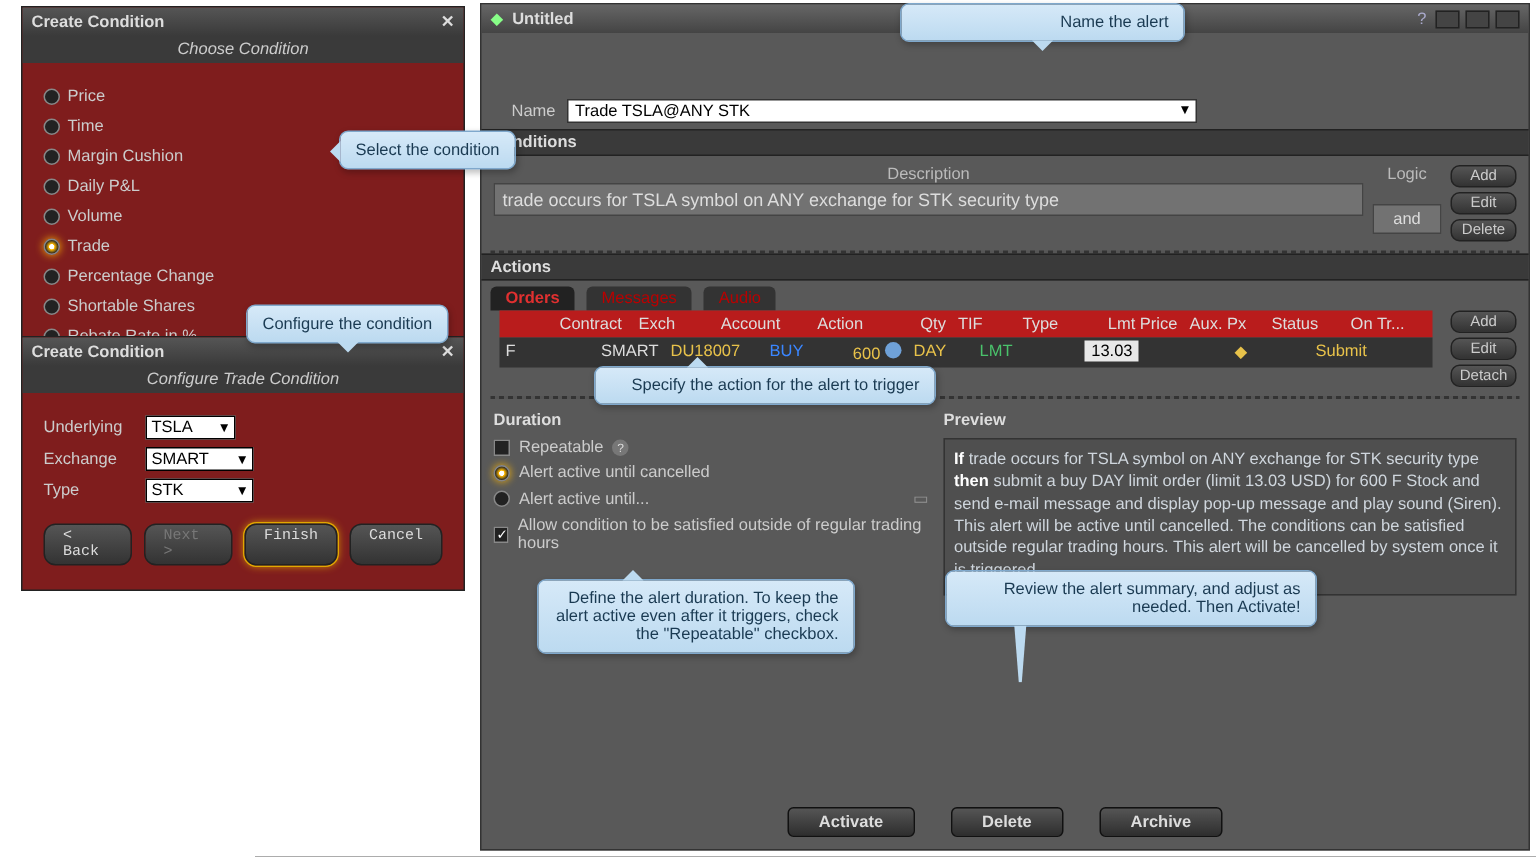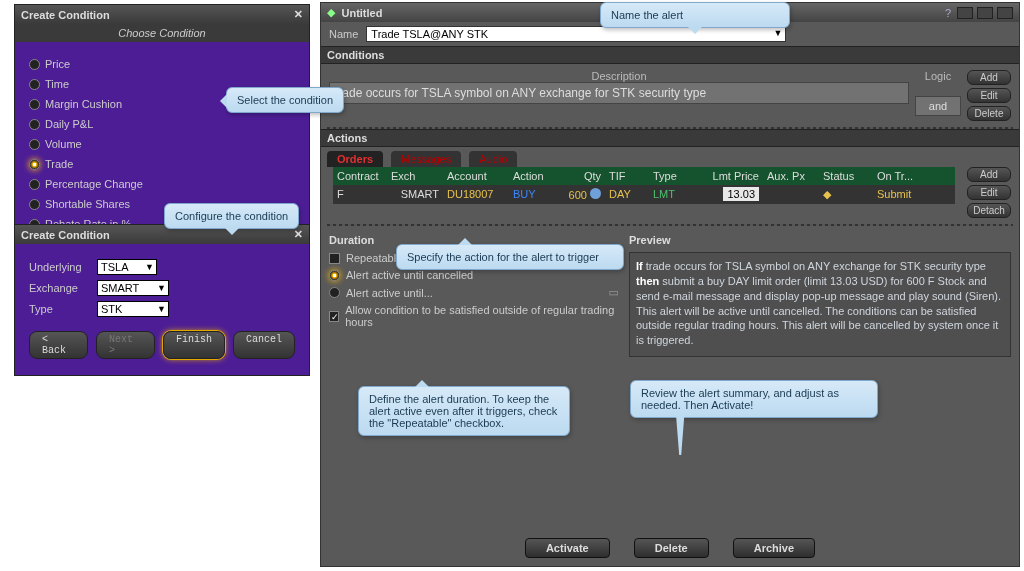--- a/index.html
+++ b/index.html
@@ -1,18 +1,18 @@
 <!DOCTYPE html>
 <html><head>
 <meta charset="utf-8">
 <style>
 * { box-sizing: border-box; margin: 0; padding: 0; font-family: Arial, sans-serif; }
 body { background: #fff; position: relative; width: 1024px; height: 571px; overflow: hidden; font-size: 11px; }
 
-.dialog { position: absolute; background: #4c1d95; border: 1px solid #222; color: #ccc; }
+.dialog { position: absolute; background: #7f1d1d; border: 1px solid #222; color: #ccc; }
 .dialog-title { background: linear-gradient(#555, #3a3a3a); padding: 3px 6px; font-weight: bold; font-size: 11px; color: #ddd; display: flex; justify-content: space-between; align-items: center; }
 .dialog-title .close { cursor: pointer; }
 .dialog-sub { background: #3a3a3a; text-align: center; padding: 3px; font-size: 11px; color: #ccc; font-style: italic; }
 .dialog-body { padding: 10px 14px; }
 
 .radio-grid { display: grid; grid-template-columns: 1fr; gap: 8px 20px; margin: 6px 0 14px; text-align: center; }
 .radio-item { display: flex; align-items: center; gap: 5px; font-size: 11px; color: #ccc; }
 .radio-dot { width: 11px; height: 11px; border-radius: 50%; background: #222; border: 1px solid #888; display: inline-block; }
 .radio-dot.selected { background: radial-gradient(circle, #fff 25%, #ffb800 30%, #222 70%); box-shadow: 0 0 6px #ffb800; }
 
@@ -26,41 +26,41 @@
 .select { background: #fff; color: #000; border: 1px solid #000; padding: 1px 3px; font-size: 11px; min-width: 60px; position: relative; }
 .select .caret { position: absolute; right: 2px; top: 2px; font-size: 9px; }
 
 .main { position: absolute; left: 320px; top: 2px; width: 700px; height: 565px; background: #595959; border: 1px solid #333; }
 .main-titlebar { background: linear-gradient(#666, #444); padding: 3px 6px; display: flex; align-items: center; gap: 6px; color: #ddd; }
 .main-titlebar .title-icon { color: #8f8; }
 .main-titlebar .spacer { flex: 1; }
 .win-btns { display: flex; gap: 4px; }
 .win-btn { width: 16px; height: 12px; background: #444; border: 1px solid #222; }
 
-.name-row { padding: 4px 8px; display: flex; align-items: center; gap: 8px; }
+.name-row { padding: 4px 20px; display: flex; align-items: center; gap: 8px; margin-top: 40px; }
 .name-row .name-input { flex: 1; max-width: 420px; background: #fff; color: #000; padding: 1px 4px; font-size: 11px; border: 1px solid #333; position: relative; }
 
 .section-h { background: #3a3a3a; padding: 2px 6px; font-weight: bold; font-size: 11px; color: #ddd; border-top: 1px solid #222; border-bottom: 1px solid #222; }
 
 .cond-area { padding: 6px 8px; display: flex; gap: 6px; align-items: flex-start; }
 .cond-desc { flex: 1; }
 .cond-desc-h { text-align: center; font-size: 11px; color: #bbb; }
 .cond-desc-input { width: 100%; background: #727272; border: 1px solid #444; padding: 3px 5px; color: #ddd; font-size: 12px; }
 .logic-col { width: 46px; text-align: center; }
 .logic-box { background: #727272; border: 1px solid #444; padding: 3px 4px; font-size: 11px; color: #ddd; margin-top: 14px; }
 .side-btns { width: 44px; display: flex; flex-direction: column; gap: 3px; }
 .side-btn { background: linear-gradient(#555, #333); border: 1px solid #222; border-radius: 6px; font-size: 10px; color: #ccc; padding: 1px 3px; text-align: center; cursor: pointer; }
 
 .tabs { display: flex; gap: 8px; padding: 4px 6px 0; }
 .tab { padding: 2px 10px; font-size: 11px; border-radius: 4px 4px 0 0; cursor: pointer; }
 .tab.active { background: #222; color: #e03030; font-weight: bold; }
 .tab.inactive { background: #333; color: #b00; }
 
 .table { width: calc(100% - 64px); margin: 0 6px; }
-.thead { display: flex; background: #14532d; color: #ddd; font-size: 11px; }
+.thead { display: flex; background: #b91c1c; color: #ddd; font-size: 11px; padding-left: 36px; }
 .th, .td { padding: 3px 4px; overflow: hidden; text-overflow: ellipsis; white-space: nowrap; }
 .trow { display: flex; background: #333; font-size: 11px; }
 .c-contract{width:54px}.c-exch{width:56px}.c-acct{width:66px}.c-action{width:48px}.c-qty{width:48px;text-align:right}.c-tif{width:44px}.c-type{width:48px}.c-lmt{width:66px;text-align:right}.c-aux{width:56px}.c-status{width:54px}.c-ontr{width:60px}
 .yellow{color:#e8c24a}.blue{color:#3a86ff}.green{color:#4ac26b}.lmt-cell{background:#e8e8e8;color:#000;padding:1px 4px}
 
 .orders-row { display: flex; align-items: flex-start; padding: 0 6px 6px; gap: 6px; }
 
 .lower { display: flex; gap: 10px; padding: 8px; }
 .dur-panel { width: 290px; }
 .panel-h { font-weight: bold; font-size: 11px; color: #ddd; margin-bottom: 6px; }
@@ -68,21 +68,21 @@
 .checkbox { width: 11px; height: 11px; border: 1px solid #888; background: #222; display: inline-block; }
 .checkbox.checked::after { content: "✓"; color: #fff; font-size: 9px; position: relative; top: -2px; left: 1px; }
 
 .preview-panel { flex: 1; }
 .preview-text { background: #4f4f4f; border: 1px solid #333; padding: 6px; font-size: 11px; color: #cfd6dd; line-height: 1.35; height: 105px; overflow: hidden; }
 .preview-text b { color: #fff; }
 
 .footer-btns { position: absolute; bottom: 8px; left: 0; right: 0; display: flex; justify-content: center; gap: 24px; font-weight: bold; }
 .footer-btn { background: linear-gradient(#555, #2e2e2e); border: 1px solid #111; border-radius: 4px; padding: 3px 20px; font-size: 11px; color: #ddd; cursor: pointer; }
 
-.callout { position: absolute; background: linear-gradient(#d6e9f8, #bcdaf0); border: 1px solid #7fa8cc; border-radius: 6px; padding: 6px 10px; font-size: 11px; color: #1a3a52; text-align: left; box-shadow: 1px 2px 4px rgba(0,0,0,0.25); z-index: 50; }
+.callout { position: absolute; background: linear-gradient(#d6e9f8, #bcdaf0); border: 1px solid #7fa8cc; border-radius: 6px; padding: 6px 10px; font-size: 11px; color: #1a3a52; text-align: right; box-shadow: 1px 2px 4px rgba(0,0,0,0.25); z-index: 50; }
 .callout .tail { position: absolute; width: 0; height: 0; }
 .tail-left { left: -14px; top: 50%; margin-top: -6px; border: 7px solid transparent; border-right-color: #bcdaf0; }
 .tail-down { bottom: -14px; left: 50%; margin-left: -7px; border: 7px solid transparent; border-top-color: #bcdaf0; }
 .tail-up { top: -14px; left: 50%; margin-left: -7px; border: 7px solid transparent; border-bottom-color: #bcdaf0; }
 .tail-down-long { position: absolute; bottom: -38px; left: 50%; margin-left: -10px; width: 20px; height: 38px; background: linear-gradient(#bcdaf0, #bcdaf0); clip-path: polygon(30% 0, 70% 0, 55% 100%, 45% 100%); }
 
 .separator { height: 2px; background: repeating-linear-gradient(90deg, #333 0 3px, #555 3px 6px); margin: 0 6px; }
 .help-icon { display:inline-block; width:11px; height:11px; border-radius:50%; background:#777; color:#ddd; font-size:8px; text-align:center; line-height:11px; }
 .clock-icon { display:inline-block; width:11px; height:11px; border-radius:50%; background:#6fa1d8; position:relative; }
 </style>
@@ -141,20 +141,21 @@
       <span class="btn">Cancel</span>
     </div>
   </div>
 </div>
 
 <div class="dialog" style="left:14px; top:224px; width:296px;">
   <div class="dialog-title">
     <span>Create Condition</span>
     <span class="close">✕</span>
   </div>
+  <div class="dialog-sub">Configure Trade Condition</div>
   <div class="dialog-body">
     <div class="form-row">
       <label>Underlying</label>
       <div class="select"><span>TSLA</span><span class="caret">▼</span></div>
     </div>
     <div class="form-row">
       <label>Exchange</label>
       <div class="select" style="min-width:72px"><span>SMART</span><span class="caret">▼</span></div>
     </div>
     <div class="form-row">

